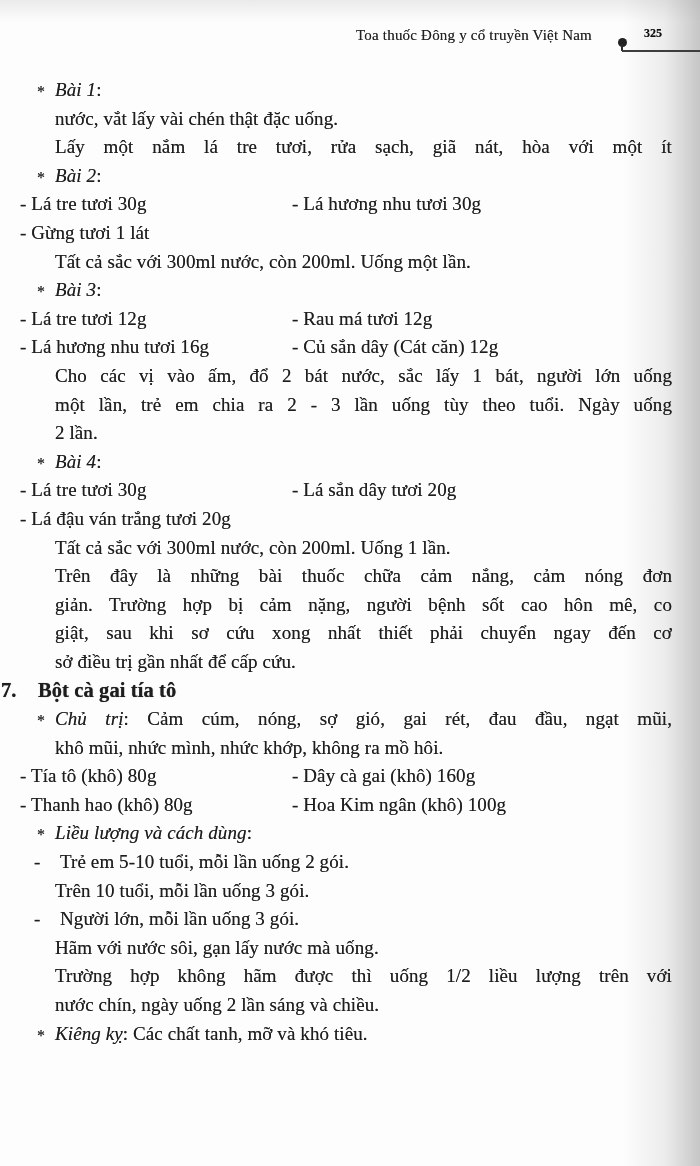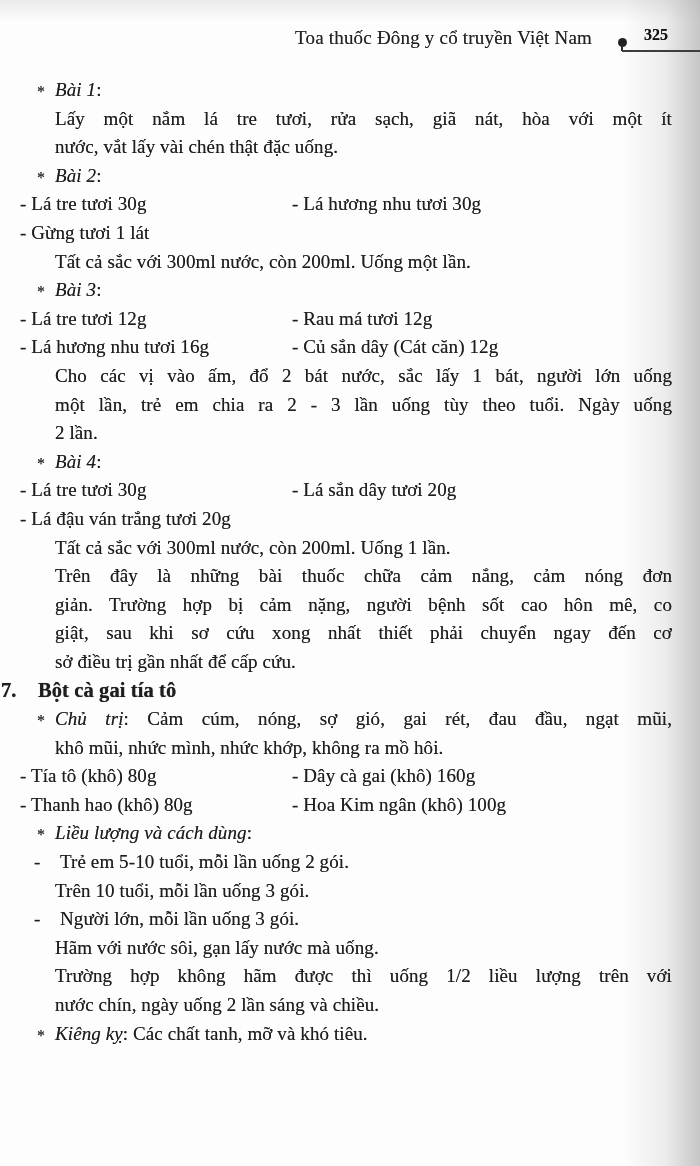--- a/index.html
+++ b/index.html
@@ -14,36 +14,36 @@
   }
   .page::before {
     content: "";
     position: absolute; left: 0; top: 0; right: 0; height: 22px;
     background: linear-gradient(to bottom, rgba(160,160,160,0.20), rgba(160,160,160,0));
     pointer-events: none;
   }
   
   .header-title {
     position: absolute; top: 27px; right: 108px;
-    font-size: 19px; letter-spacing: 0.2px; color: #222;
+    font-size: 15px; letter-spacing: 0.2px; color: #222;
     text-shadow: 0 0 0.5px rgba(20,20,20,0.55);
     white-space: nowrap;
     font-family: Liberation Serif, serif;
   }
   .header-dot {
     position: absolute; top: 38px; left: 618px;
     width: 9px; height: 9px; border-radius: 50%; background: #222;
   }
   .header-stub {
     position: absolute; top: 44px; left: 621px;
     width: 2px; height: 7px; background: #2c2c2c;
   }
   .header-page {
     position: absolute; top: 26px; left: 644px;
-    font-size: 16px; font-weight: bold; color: #111;
+    font-size: 12px; font-weight: bold; color: #111;
     text-shadow: 0 0 0.5px rgba(20,20,20,0.6);
   }
   .header-rule {
     position: absolute; top: 50px; left: 622px; right: 0;
     height: 2px; background: #3d3d3d;
   }
   
   .content {
     position: absolute; top: 76px; left: 0; right: 0;
     font-size: 19px;
@@ -73,22 +73,22 @@
 
 <div class="page">
   <span class="header-title">Toa thuốc Đông y cổ truyền Việt Nam</span>
   <span class="header-dot"></span>
   <span class="header-stub"></span>
   <span class="header-page">325</span>
   <span class="header-rule"></span>
 
   <div class="content">
       <div class="line star"><span class="star-mark">*</span><span class="line-label">Bài 1</span><span class="line-rest">:</span></div>
+      <div class="line para"><span>nước, vắt lấy vài chén thật đặc uống.</span></div>
       <div class="line para just"><span>Lấy một nắm lá tre tươi, rửa sạch, giã nát, hòa với một ít</span></div>
-      <div class="line para"><span>nước, vắt lấy vài chén thật đặc uống.</span></div>
       <div class="line star"><span class="star-mark">*</span><span class="line-label">Bài 2</span><span class="line-rest">:</span></div>
       <div class="line pair">
         <span class="col-left">- Lá tre tươi 30g</span>
         <span class="col-right">- Lá hương nhu tươi 30g</span>
       </div>
       <div class="line pair">
         <span class="col-left">- Gừng tươi 1 lát</span>
         <span class="col-right"></span>
       </div>
       <div class="line para"><span>Tất cả sắc với 300ml nước, còn 200ml. Uống một lần.</span></div>

